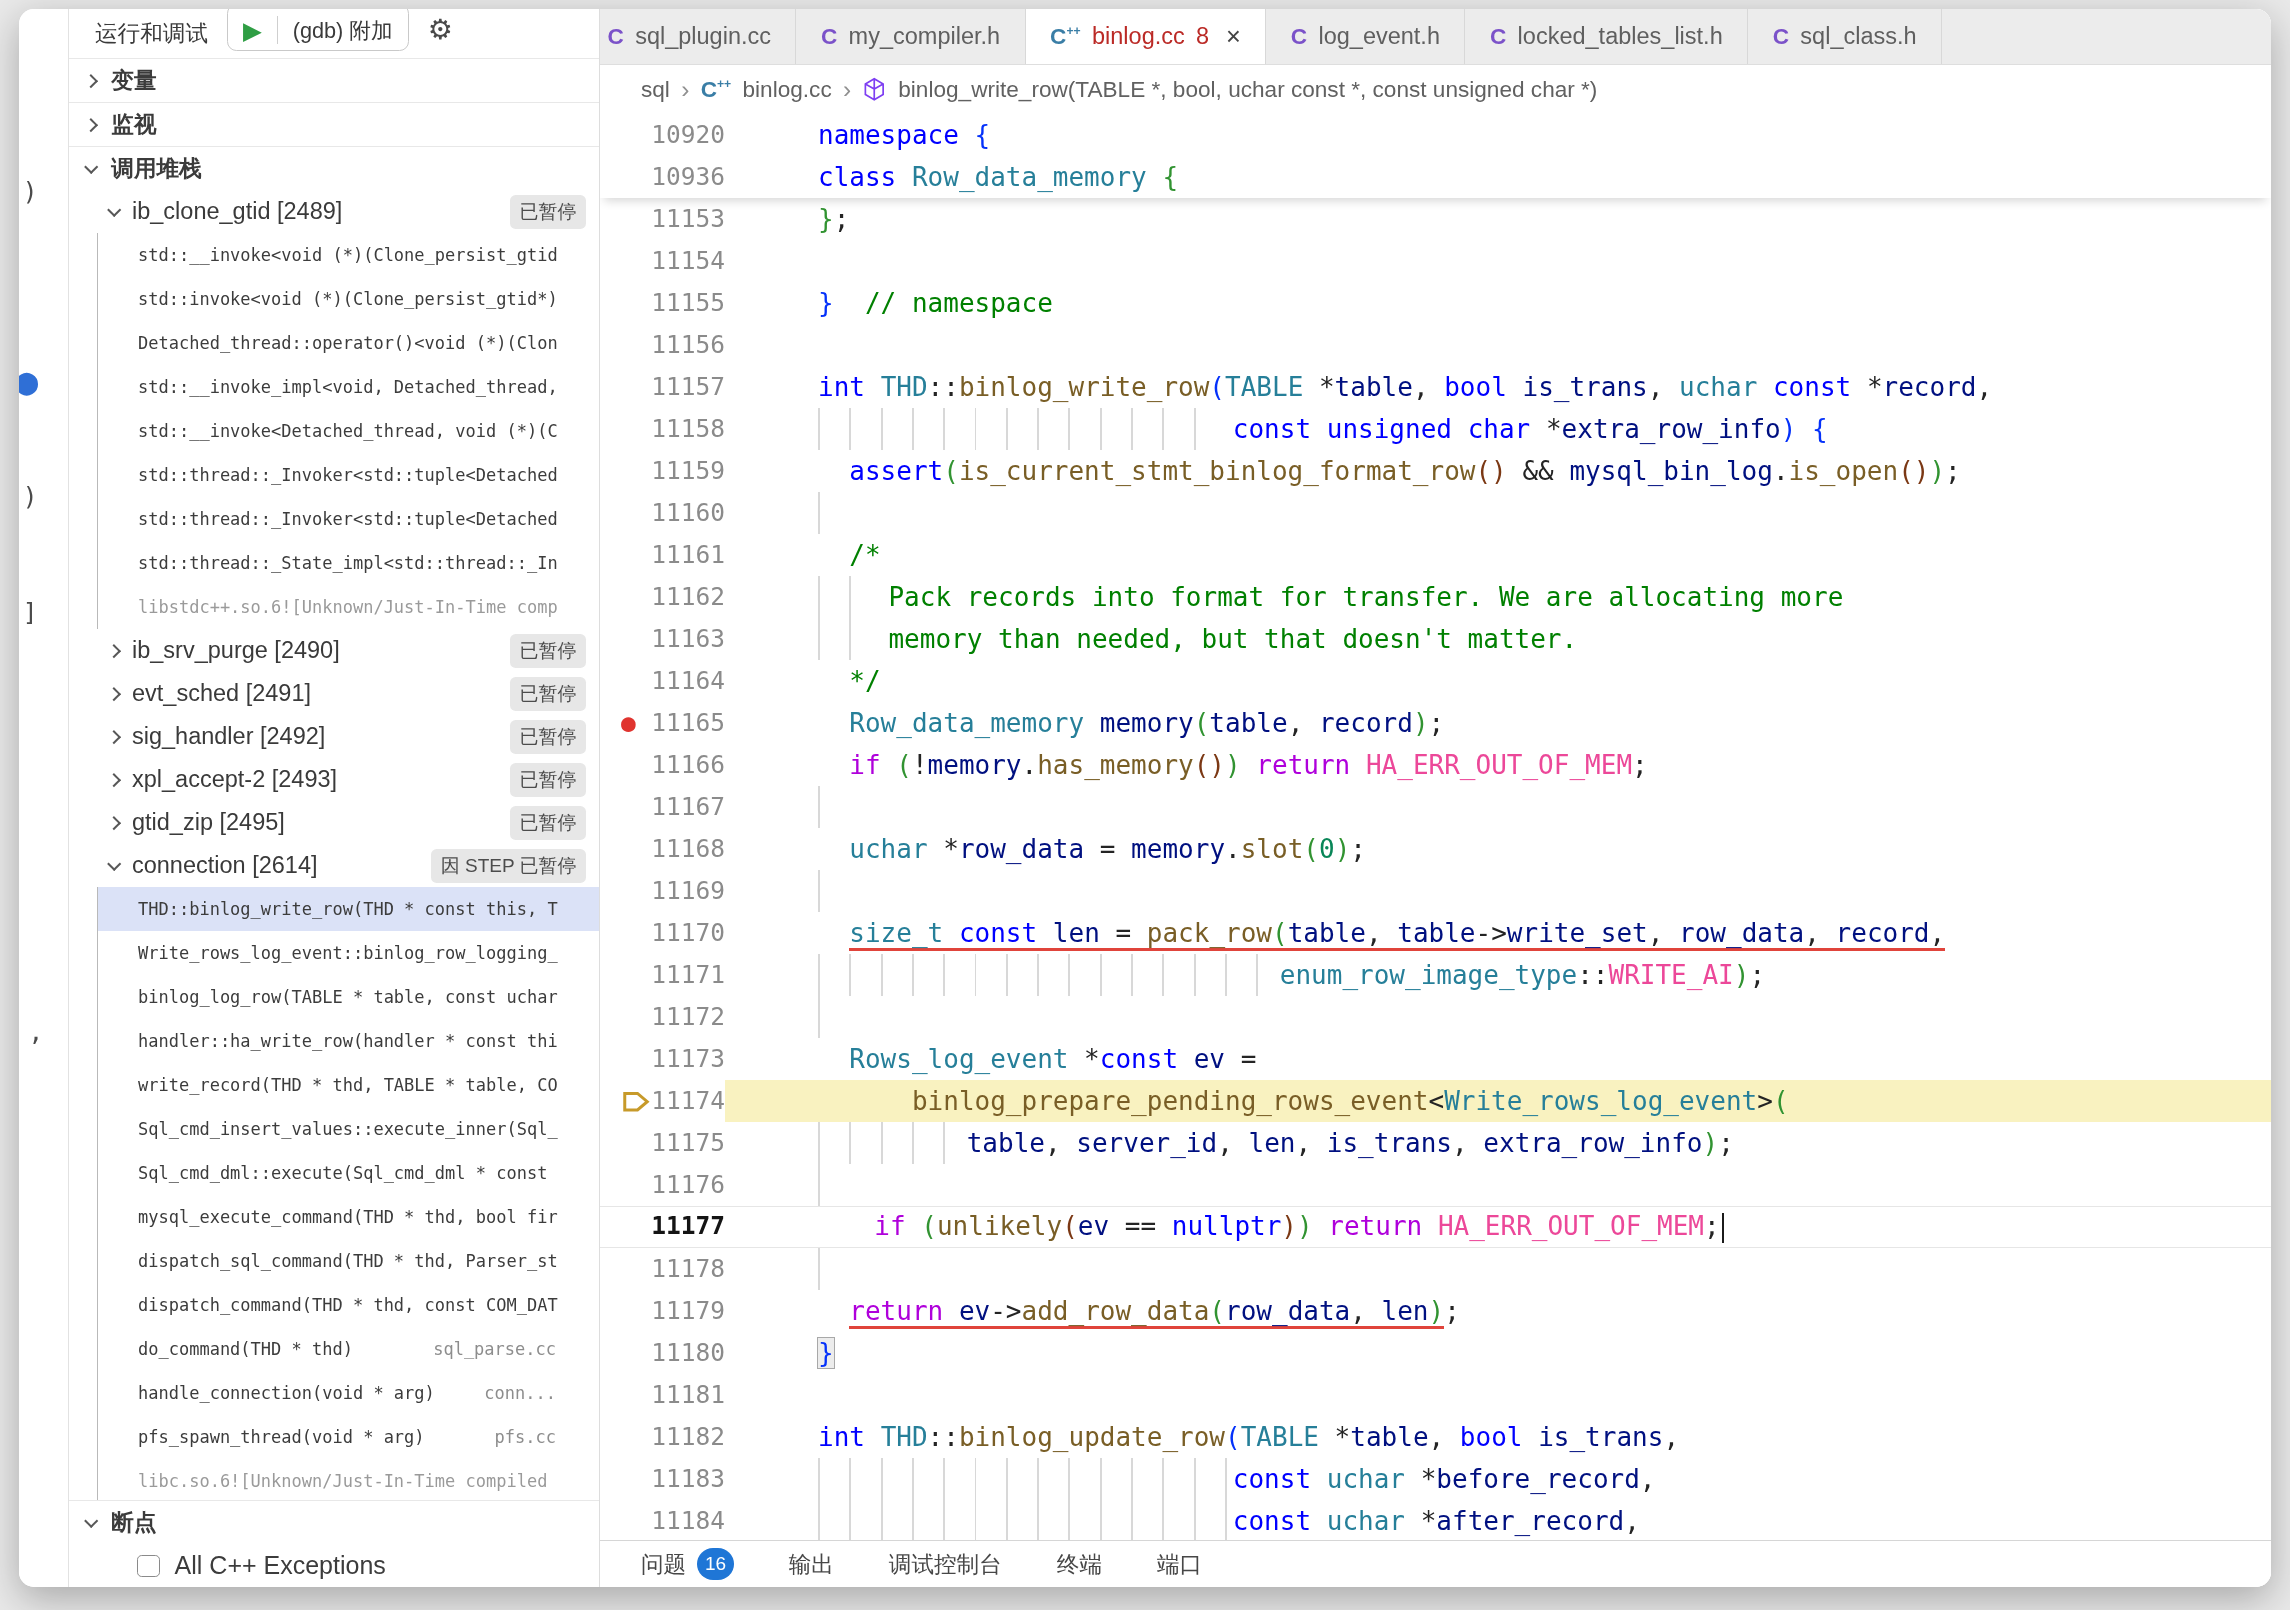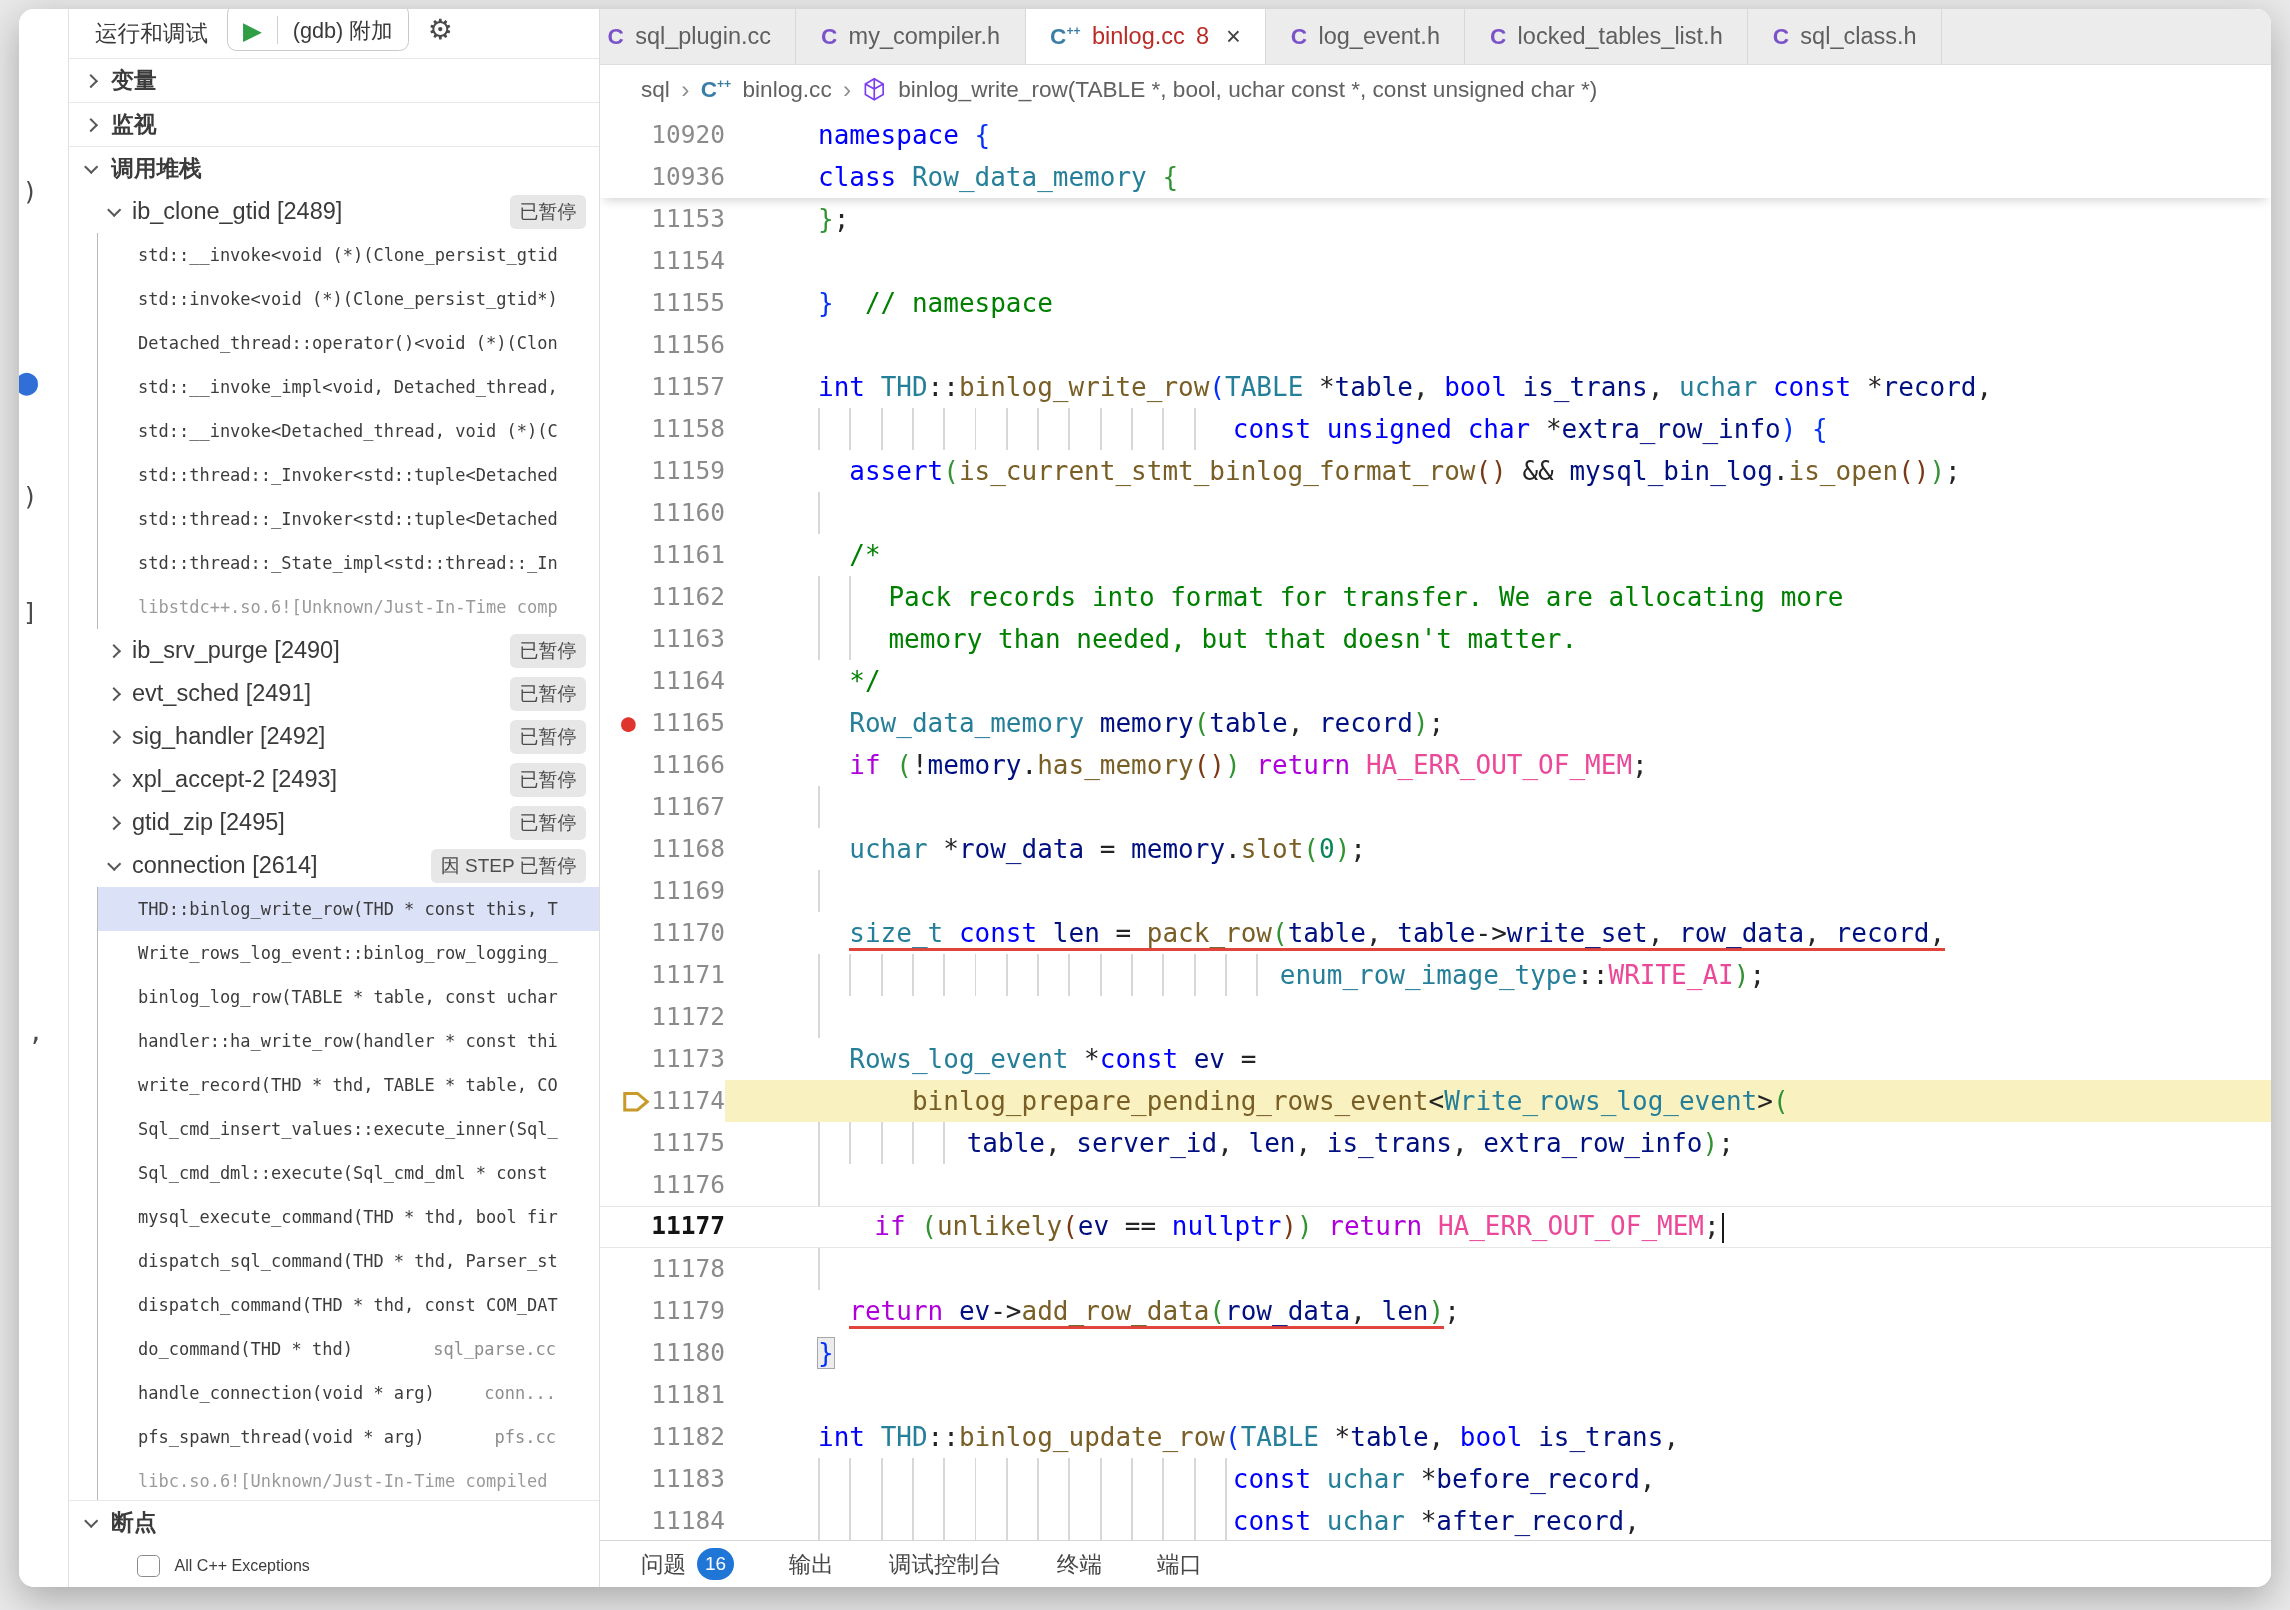--- a/index.html
+++ b/index.html
@@ -38,21 +38,21 @@
   .cs-body { flex:1; overflow:hidden; }
   .trow { height:43px; display:flex; align-items:center; gap:13px; padding-left:34px; font-size:23.5px; color:#3a3a3a; }
   .badge { margin-left:auto; margin-right:13px; background:#e7e7e7; border-radius:5.6px; padding:3.8px 9.4px; font-size:19px; color:#4c4c4c; white-space:nowrap; }
   .frames { margin-left:28px; border-left:1.4px solid #b9b9b9; }
   .fr { height:44px; display:flex; align-items:center; padding-left:40px; font-family:"DejaVu Sans Mono", monospace;
     font-size:17px; color:#3c3c3c; white-space:pre; overflow:hidden; }
   .fr.sel { background:#dbe2f7; }
   .fr.dim { color:#9a9a9a; }
   .fr .file { margin-left:auto; padding-right:43px; color:#8d8d8d; }
 
-  .bp-row { height:43px; display:flex; align-items:center; gap:15px; padding-left:68px; font-size:16px; color:#3c3c3c; }
+  .bp-row { height:43px; display:flex; align-items:center; gap:15px; padding-left:68px; font-size:25px; color:#3c3c3c; }
   .cbx { width:22.6px; height:22.6px; border:1.9px solid #8a8a8a; border-radius:4.7px; flex:none; }
 
   
   .main { flex:1; min-width:0; display:flex; flex-direction:column; background:#fff; }
   .tabbar { height:56px; flex:none; background:#ececec; display:flex; border-bottom:0.9px solid #dedede; overflow:hidden; }
   .tab { display:flex; align-items:center; gap:11.3px; padding:0 24.5px; border-right:0.9px solid #d8d8d8;
     font-size:23.5px; color:#5f5f5f; background:#ececec; flex:none; white-space:nowrap; }
   .tab.active { background:#fff; color:#bb2a26; }
   .tab:first-child { margin-left:-17px; }
   .fic { font-weight:bold; font-size:22.6px; color:#7b52c9; }

